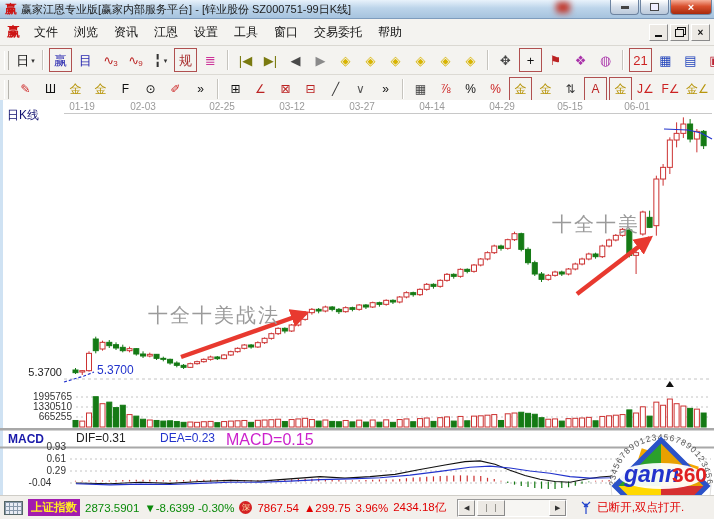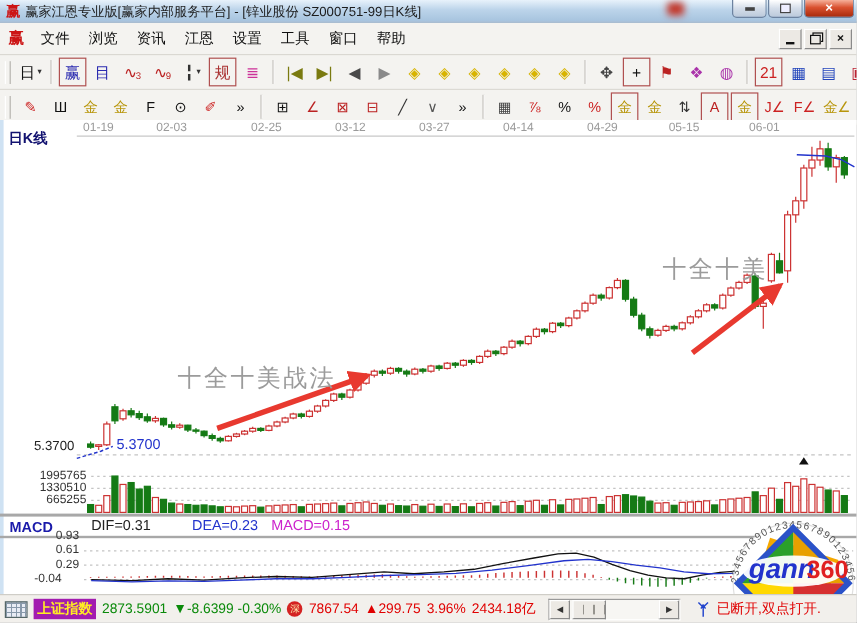--- a/index.html
+++ b/index.html
@@ -37,31 +37,31 @@
   .tbi .sub{font-size:8px;margin:8px 0 0 -1px;}
   .tbi .dd{font-size:7px;color:#333;margin-left:2px;}
   .tb-sep{width:1px;height:20px;background:#c6c4be;border-right:1px solid #fff;margin:0 4px;flex:none;}
   .row2 .tbi{font-size:12px;}
   
   .chart-panel{position:absolute;left:0;top:100px;width:714px;height:395px;background:#fff;
     border-left:3px solid #cfe2f3;box-sizing:border-box;}
   svg.chart{position:absolute;left:0;top:0;width:714px;height:519px;pointer-events:none;}
   .chart-layer{position:absolute;left:0;top:0;width:714px;height:519px;pointer-events:none;}
   .ol{position:absolute;white-space:nowrap;}
-  .period-label{left:7px;top:107px;font-size:12px;font-weight:bold;color:#121270;}
+  .period-label{left:7px;top:107px;font-size:12px;font-weight:normal;color:#121270;}
   .date-tick{top:101px;font-size:10px;color:#9a9a9a;transform:translateX(-50%);}
   .stock-label{right:4px;top:113px;font-size:13px;font-weight:bold;color:#1717cc;letter-spacing:1px;}
   .axis-price{left:8px;top:366px;width:54px;text-align:right;font-size:11px;color:#222;}
   .price-tag-blue{left:97px;top:363px;font-size:12px;color:#2233cc;}
   .vol-label{left:8px;width:64px;text-align:right;font-size:10px;color:#333;}
   .macd-title{left:8px;top:432px;font-size:12px;font-weight:bold;color:#1a1aaa;}
   .macd-axis{left:14px;width:52px;text-align:right;font-size:10px;color:#333;}
   .legend-dif{left:76px;top:431px;font-size:12px;color:#222;}
   .legend-dea{left:160px;top:431px;font-size:12px;color:#2233cc;}
-  .legend-macd{left:226px;top:431px;font-size:12px;color:#cc22cc;}
+  .legend-macd{left:226px;top:431px;font-size:16px;color:#cc22cc;}
   .annotation{font-size:20px;color:#9b9b9b;letter-spacing:2px;}
   
   .statusbar{position:absolute;left:0;bottom:0;width:714px;height:24px;background:#f2f0ec;border-top:1px solid #cfcdc7;
     display:flex;align-items:center;font-size:11.5px;gap:5px;padding-left:4px;box-sizing:border-box;}
   .kb-icon{width:17px;height:12px;border:1px solid #566;flex:none;
     background-color:#e8ecf4;
     background-image:repeating-linear-gradient(90deg,#8899aa 0 1px,transparent 1px 4px),
                      repeating-linear-gradient(#8899aa 0 1px,transparent 1px 4px);}
   .idx-badge{background:#a21caf;color:#ffee22;font-weight:bold;padding:1px 3px;flex:none;}
   .green{color:#0a8a0a;}
@@ -103,20 +103,21 @@
   <div class="menubar">
     <span class="menu-logo">赢</span>
     <span id="menu-items" style="display:flex">
         <span class="menu-item">文件</span>
         <span class="menu-item">浏览</span>
         <span class="menu-item">资讯</span>
         <span class="menu-item">江恩</span>
         <span class="menu-item">设置</span>
         <span class="menu-item">工具</span>
         <span class="menu-item">窗口</span>
+        <span class="menu-item">交易委托</span>
         <span class="menu-item">帮助</span>
       </span>
     <div class="mdibtns">
       <div class="mdib">
           <div class="dash"></div>
         </div>
       <div class="mdib">
           <div class="rsq"></div>
         </div>
       <div class="mdib">

